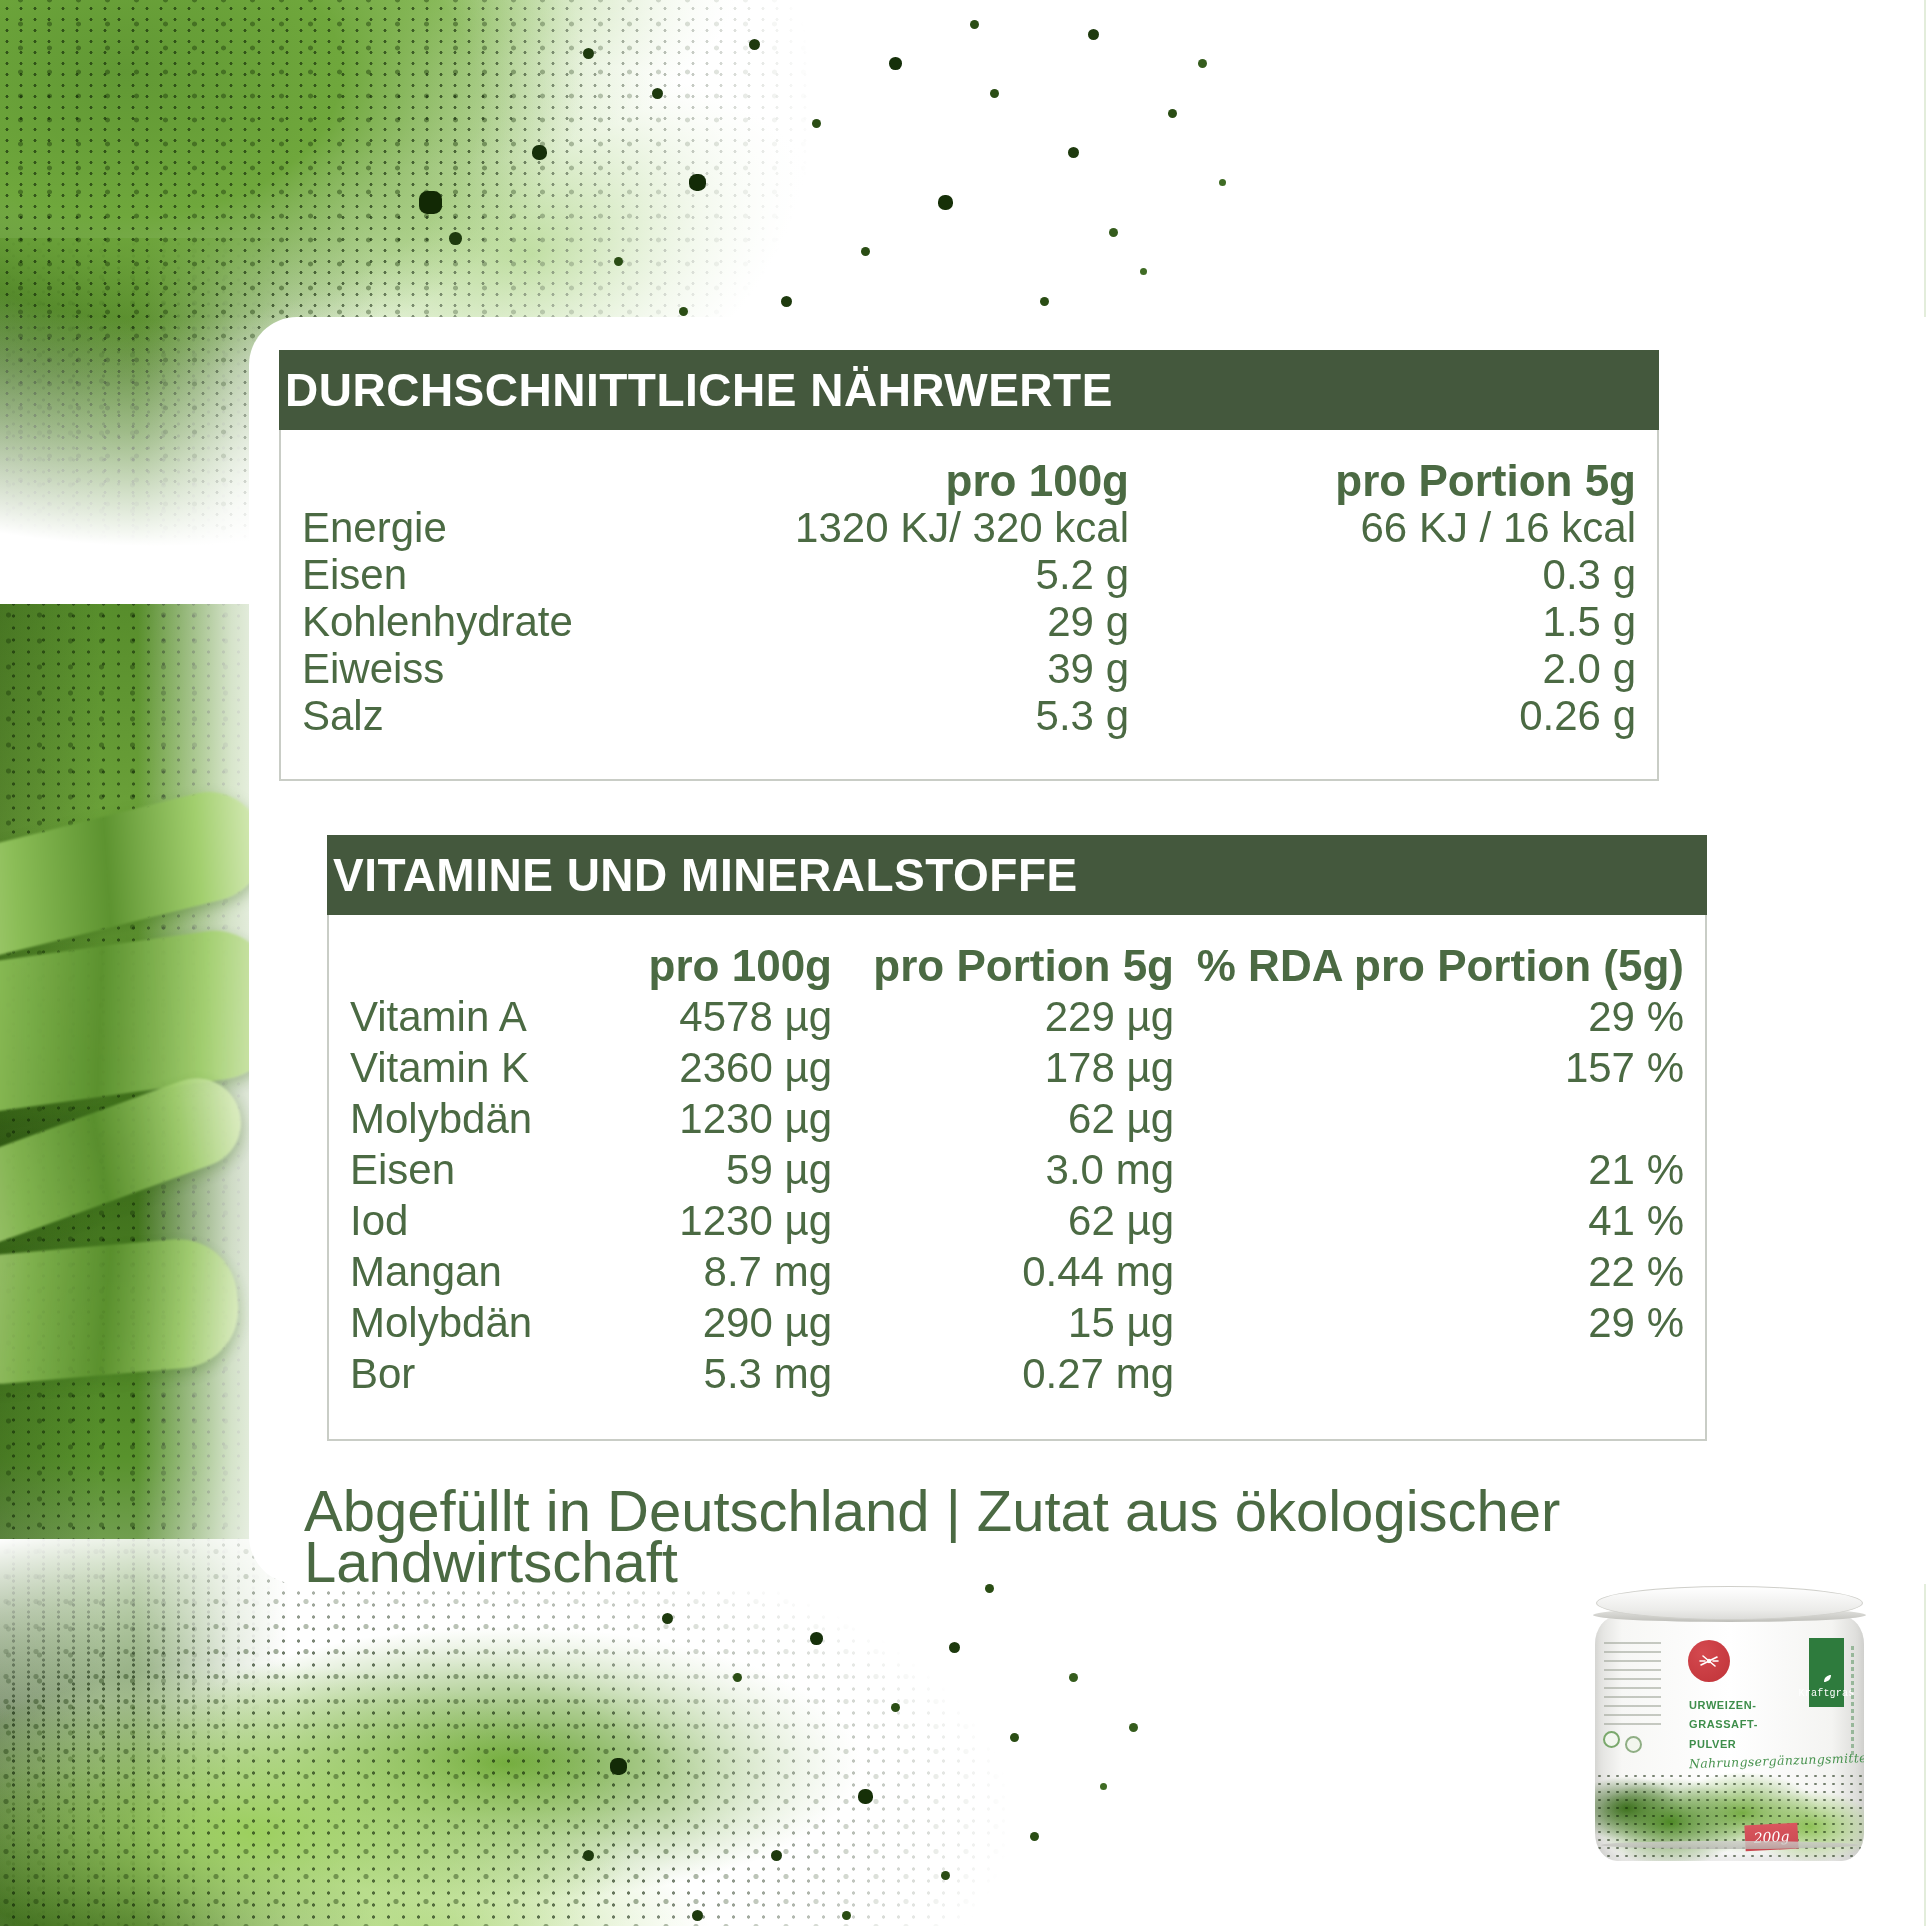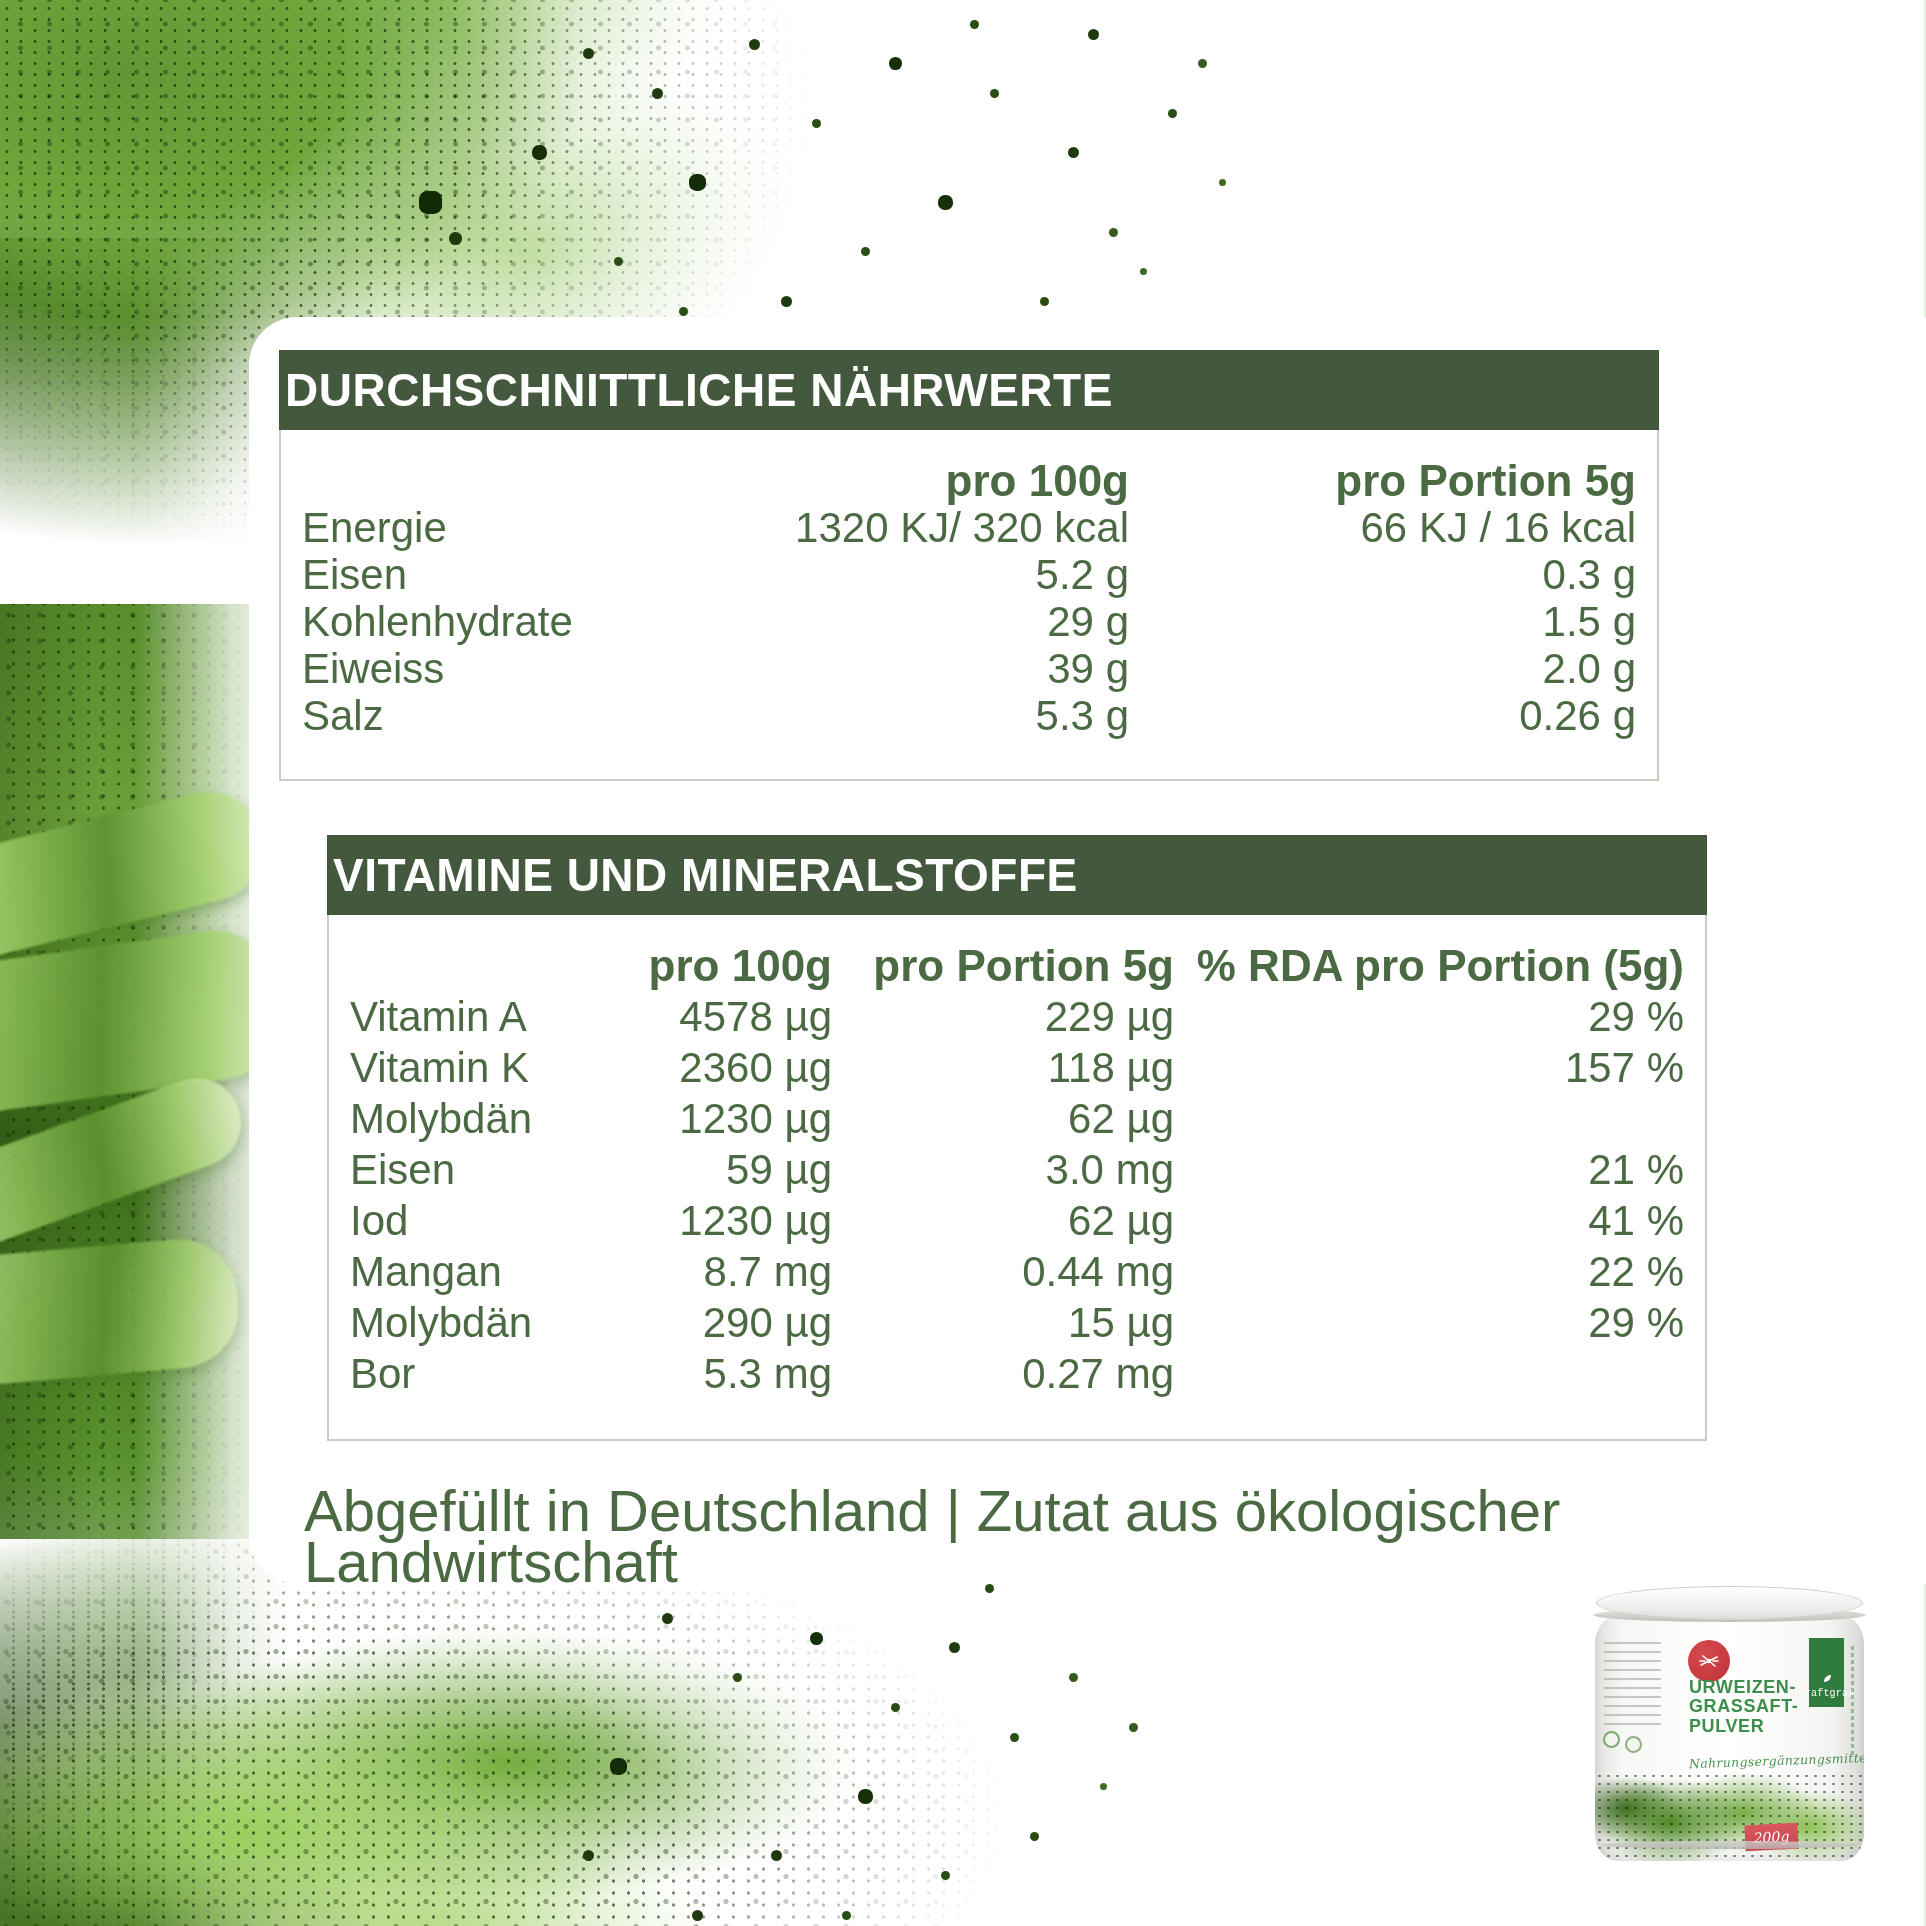--- a/index.html
+++ b/index.html
@@ -140,22 +140,22 @@
     border:2px solid #7aa86c;box-sizing:border-box;background:#f2f6ee;
   }
   .eco-badge.b1{left:8px;top:115px;}
   .eco-badge.b2{left:30px;top:120px;border-color:#8fae84;}
   .tin-icon{
     position:absolute;left:93px;top:24px;width:42px;height:42px;border-radius:50%;
     background:radial-gradient(circle at 35% 30%, #d4494f, #c03338);
     display:flex;align-items:center;justify-content:center;
   }
   .tin-title{
-    position:absolute;left:94px;top:62px;color:#3e8e4b;font-weight:bold;
-    font-size:18px;line-height:19.3px;letter-spacing:0.6px;font-stretch:condensed;
+    position:absolute;left:94px;top:80px;color:#3e8e4b;font-weight:bold;
+    font-size:11px;line-height:19.3px;letter-spacing:0.6px;font-stretch:condensed;
   }
   .tin-subtitle{
     position:absolute;left:94px;top:137px;color:#48934f;
     font-family:"DejaVu Serif", serif;font-style:italic;font-size:12.4px;letter-spacing:0.4px;
     transform:rotate(-2deg);
   }
   .brand-box{
     position:absolute;right:20px;top:22px;width:35px;height:69px;background:#2e7b3d;
     display:flex;flex-direction:column;align-items:center;justify-content:flex-end;
     padding-bottom:8px;box-sizing:border-box;
@@ -256,21 +256,21 @@
         </div>
         <div class="trow">
           <span class="cell-l">Vitamin A</span>
           <span class="cell-r">4578 µg</span>
           <span class="cell-r">229 µg</span>
           <span class="cell-r">29 %</span>
         </div>
         <div class="trow">
           <span class="cell-l">Vitamin K</span>
           <span class="cell-r">2360 µg</span>
-          <span class="cell-r">118 µg</span>
+          <span class="cell-r">178 µg</span>
           <span class="cell-r">157 %</span>
         </div>
         <div class="trow">
           <span class="cell-l">Molybdän</span>
           <span class="cell-r">1230 µg</span>
           <span class="cell-r">62 µg</span>
         </div>
         <div class="trow">
           <span class="cell-l">Eisen</span>
           <span class="cell-r">59 µg</span>

